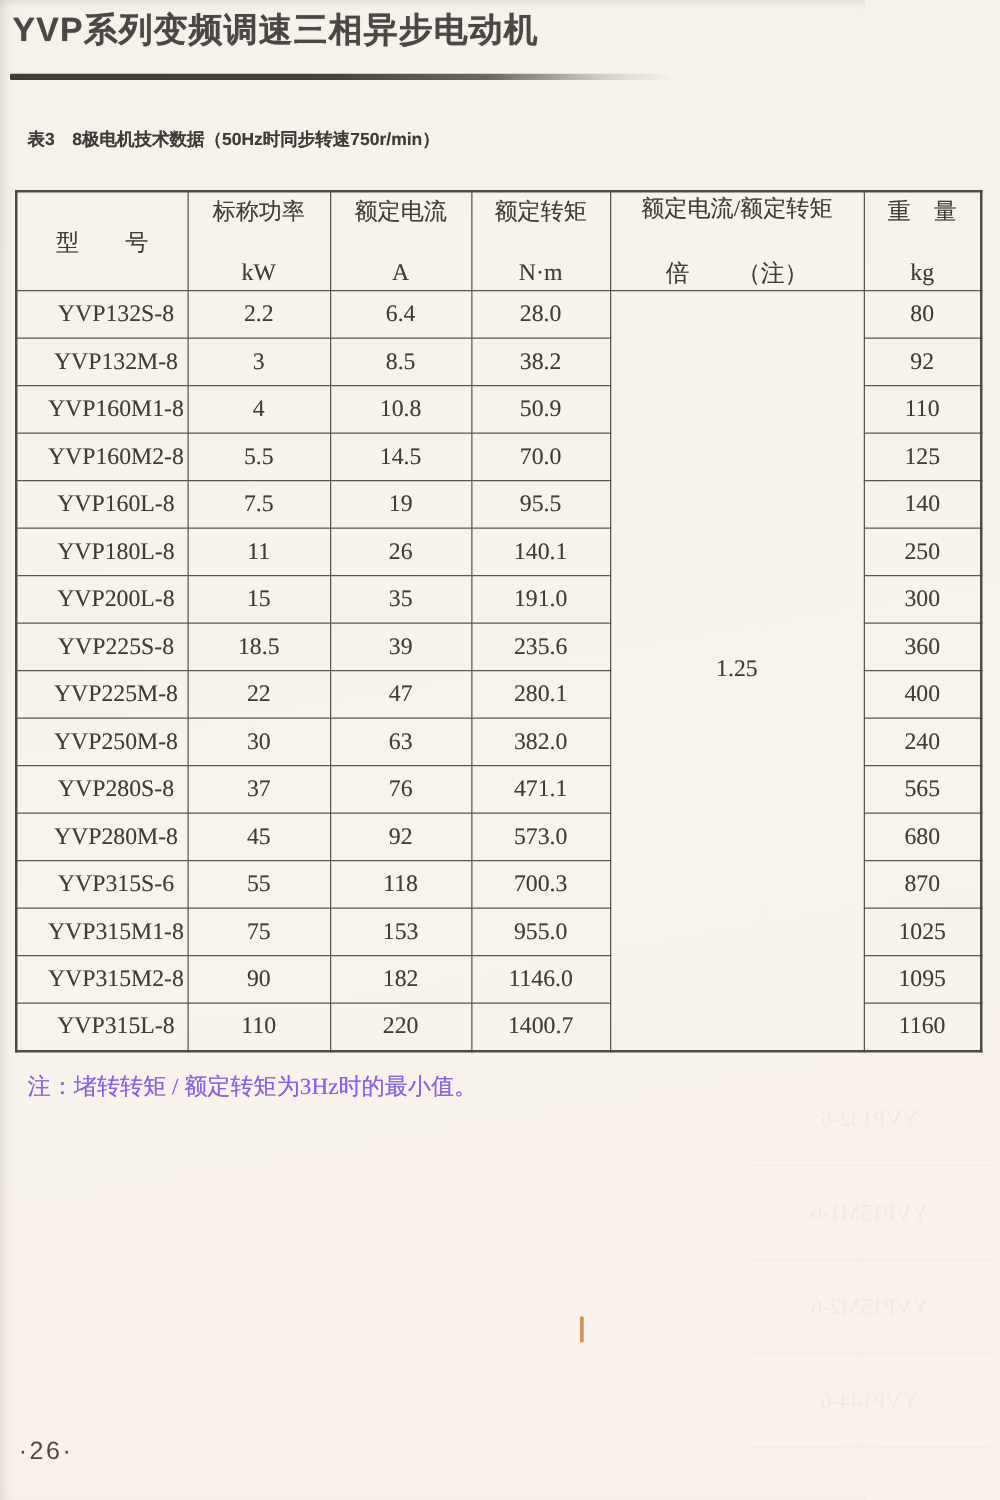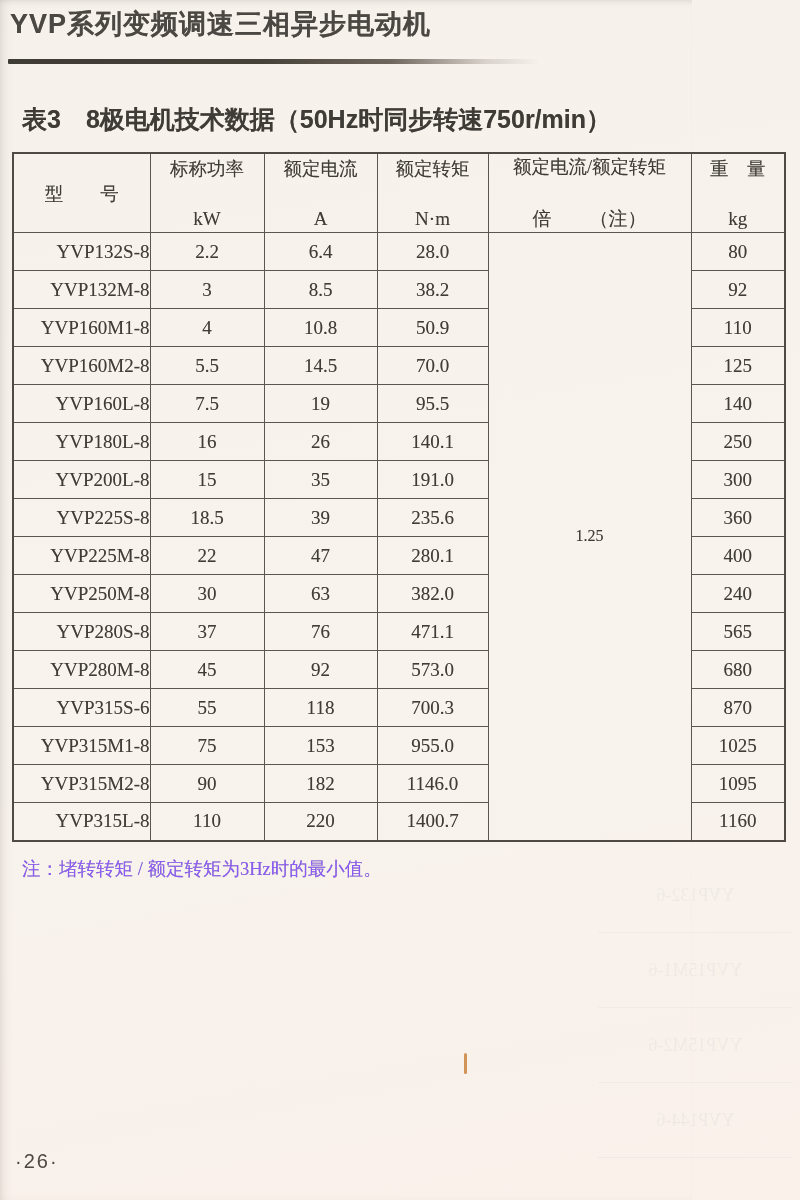--- a/index.html
+++ b/index.html
@@ -22,41 +22,41 @@
     color: #4b4743; text-shadow: 0 0 .6px rgba(75,71,67,.6);
   }
   .title-rule {
     position: absolute; left: 8px; top: 59px; width: 532px; height: 4.5px;
     background: linear-gradient(to right, #3f3b35 0%, #474239 48%, #6e675e 72%, rgba(130,122,112,.25) 90%, rgba(130,122,112,0) 100%);
     border-radius: 1px;
   }
   .caption {
     position: absolute; left: 22px; top: 103px;
     font-family: "Liberation Sans", sans-serif;
-    font-weight: bold; font-size: 25px; color: #3f3b36;
+    font-weight: bold; font-size: 14px; color: #3f3b36;
     text-shadow: 0 0 .5px rgba(63,59,54,.55);
   }
   table.data {
     position: absolute; left: 12px; top: 152px;
     width: 772px; border-collapse: collapse; table-layout: fixed;
     border: 2px solid #4f4a44;
   }
   .data th, .data td {
     border: 1px solid #5b5650;
     text-align: center; vertical-align: middle;
     padding: 0; color: #403c37;
     text-shadow: 0 0 .5px rgba(64,60,55,.4);
   }
   .data thead tr { height: 77px; }
   .data th { font-weight: normal; font-size: 18.5px; }
   .data th .h2 { margin-top: 27px; font-size: 19px; }
   .data tbody tr { height: 38px; }
   .data td { font-size: 19px; }
-  .data td.model { text-align: right; padding-left: 22px; }
-  .data td.merged { font-size: 16px; }
+  .data td.model { text-align: center; padding-left: 22px; }
+  .data td.merged { font-size: 19px; }
   .note {
     position: absolute; left: 22px; top: 856px;
     font-size: 18.5px; color: #8b5cf6;
     text-shadow: 0 0 .5px rgba(63,59,54,.45);
   }
   .page-number {
     position: absolute; left: 15px; top: 1150px;
     font-family: "Liberation Sans", sans-serif;
     font-size: 20px; letter-spacing: 2px; color: #4c4742;
   }
@@ -154,21 +154,21 @@
         </tr>
         <tr>
           <td class="model">YVP160L-8</td>
           <td>7.5</td>
           <td>19</td>
           <td>95.5</td>
           <td>140</td>
         </tr>
         <tr>
           <td class="model">YVP180L-8</td>
-          <td>16</td>
+          <td>11</td>
           <td>26</td>
           <td>140.1</td>
           <td>250</td>
         </tr>
         <tr>
           <td class="model">YVP200L-8</td>
           <td>15</td>
           <td>35</td>
           <td>191.0</td>
           <td>300</td>

